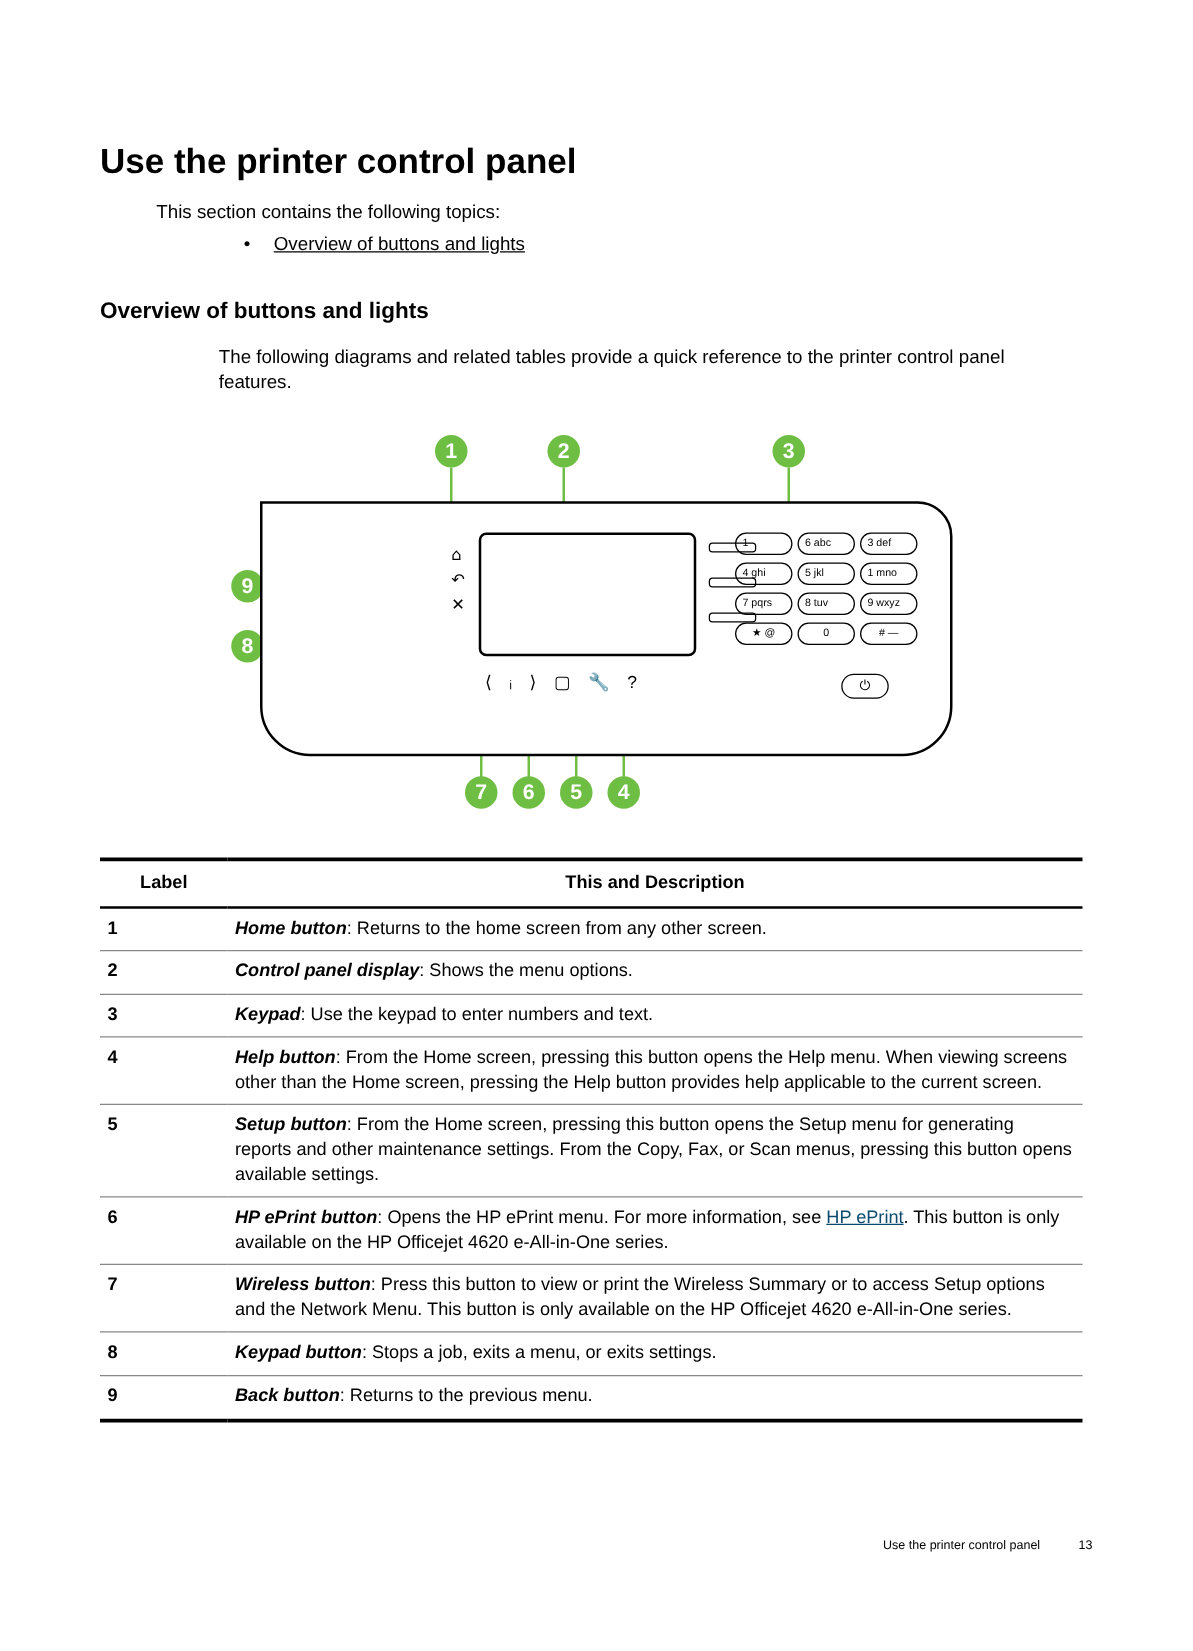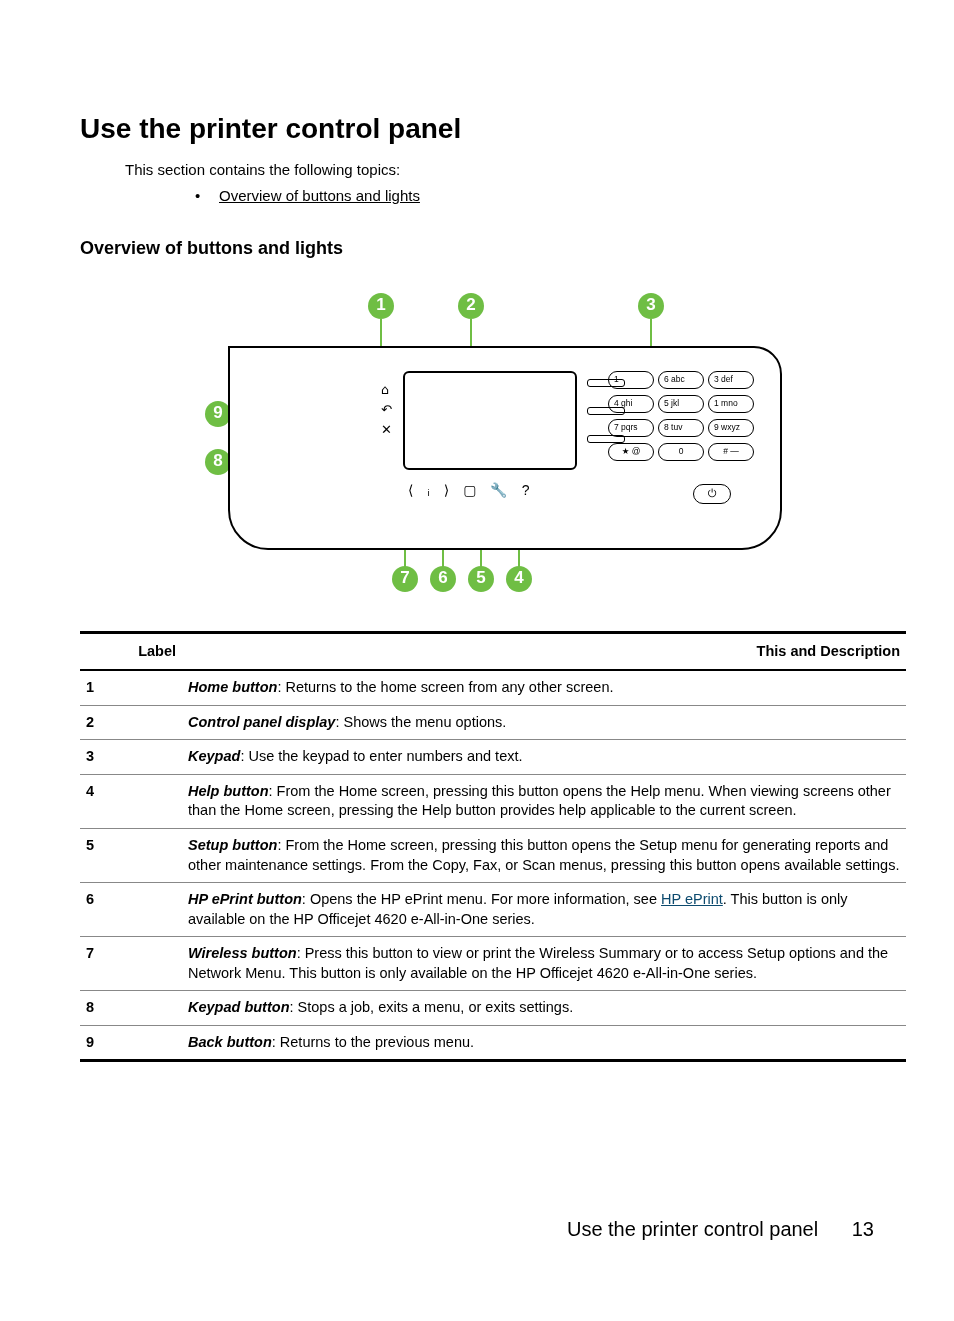--- a/index.html
+++ b/index.html
@@ -9,21 +9,21 @@
     color: #000;
     font-family: Arial, Helvetica, sans-serif;
     font-size: 15px;
     line-height: 1.35;
   }
   .page {
     width: 954px;
     height: 1321px;
     position: relative;
     box-sizing: border-box;
-    padding: 60px 48px 40px 80px;
+    padding: 60px 88px 40px 80px;
   }
   h1 {
     font-size: 28px;
     font-weight: bold;
     margin: 50px 0 12px 0;
   }
   .intro {
     margin-left: 45px;
     margin-top: 10px;
     margin-bottom: 6px;
@@ -139,57 +139,58 @@
   
   .feat-table {
     width: 100%;
     border-collapse: collapse;
     margin-top: 10px;
     border-top: 3px solid #000;
     border-bottom: 3px solid #000;
     font-size: 14.5px;
   }
   .feat-table th {
-    text-align: right;
+    text-align: center;
     font-weight: bold;
     padding: 8px 6px;
     border-bottom: 2px solid #000;
   }
   .feat-table td {
     vertical-align: top;
     padding: 7px 6px;
     border-bottom: 1px solid #888;
   }
   .feat-table tr:last-child td { border-bottom: none; }
   .feat-table td.num { width: 90px; font-weight: bold; }
   .feat-table b { font-weight: bold; font-style: italic; }
   .feat-table a { color:#0c4a6e; text-decoration: underline; }
   .footer {
     position: absolute;
     bottom: 78px;
     right: 80px;
-    font-size: 20px;
+    font-size: 10px;
   }
   .footer .pn { margin-left: 28px; }
   svg.leader-svg { position:absolute; inset:0; width:100%; height:100%; pointer-events:none; }
 </style>
 </head>
 <body>
 <div class="page">
 
 <h1>Use the printer control panel</h1>
 
 <p class="intro">This section contains the following topics:</p>
 
 <ul class="links">
   <li><a href="#">Overview of buttons and lights</a></li>
 </ul>
 
 <h2>Overview of buttons and lights</h2>
 
+<p class="sub-intro">The following diagrams and related tables provide a quick reference to the printer control panel features.</p>
 
 <div class="diagram-wrap">
 
   <svg class="leader-svg">
     <g stroke="#6fbe44" stroke-width="2" fill="none">
       <line x1="178" y1="28" x2="178" y2="96"></line>
       <line x1="268" y1="28" x2="268" y2="82"></line>
       <line x1="448" y1="28" x2="448" y2="80"></line>
       <line x1="316" y1="280" x2="316" y2="200"></line>
       <line x1="278" y1="280" x2="278" y2="200"></line>

